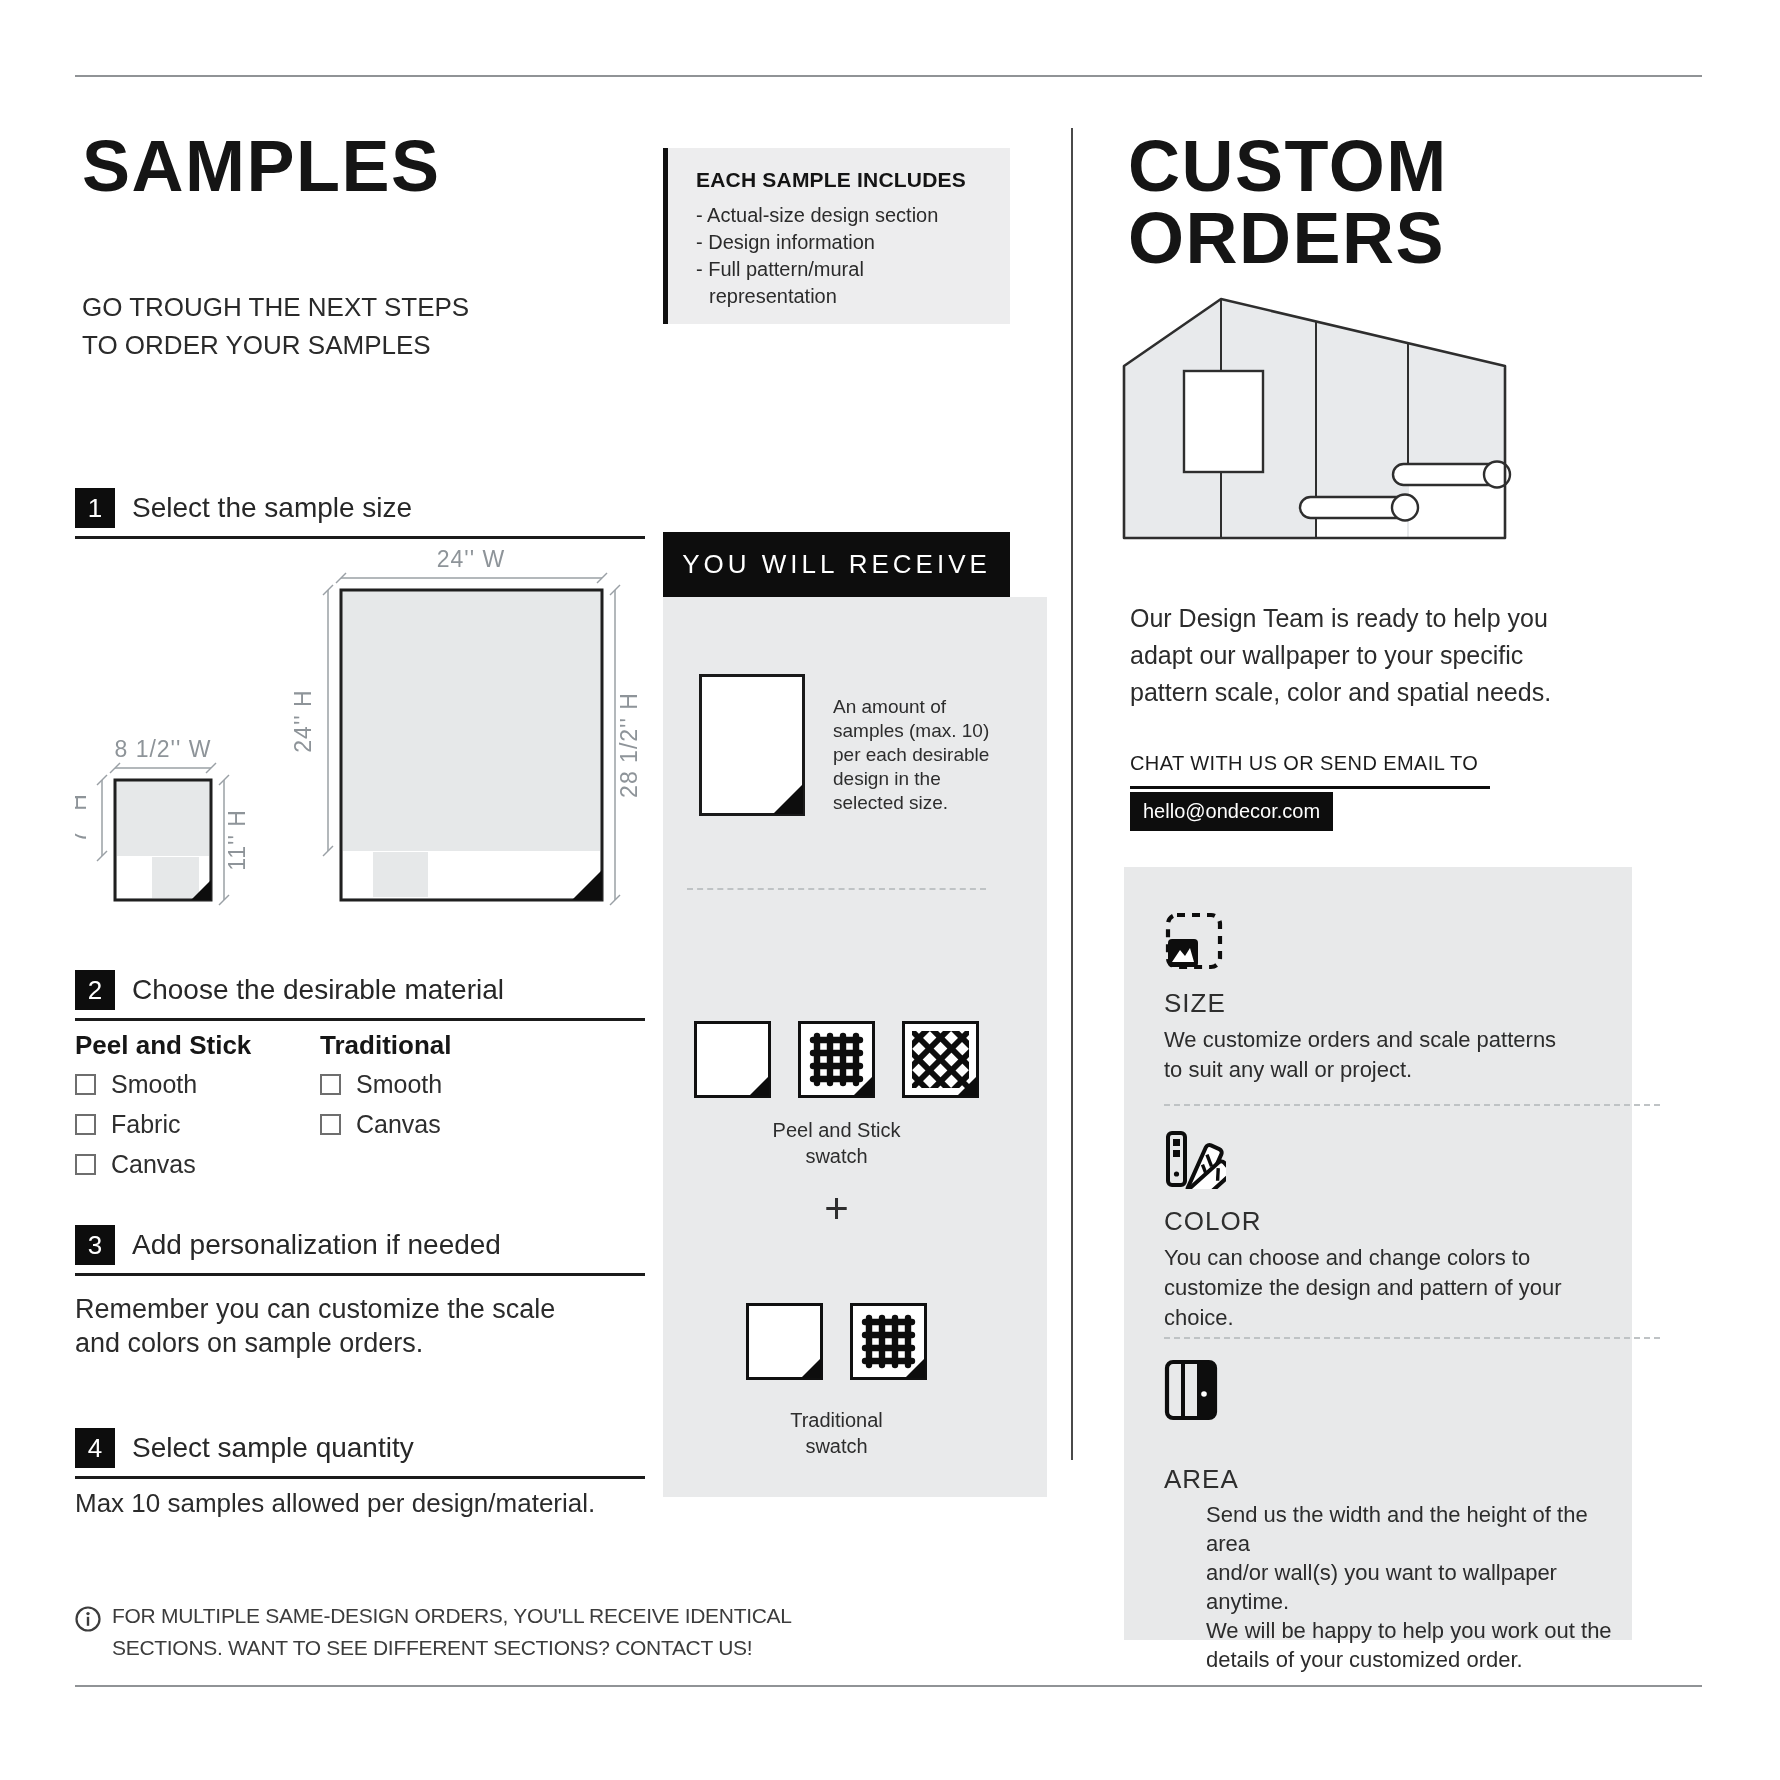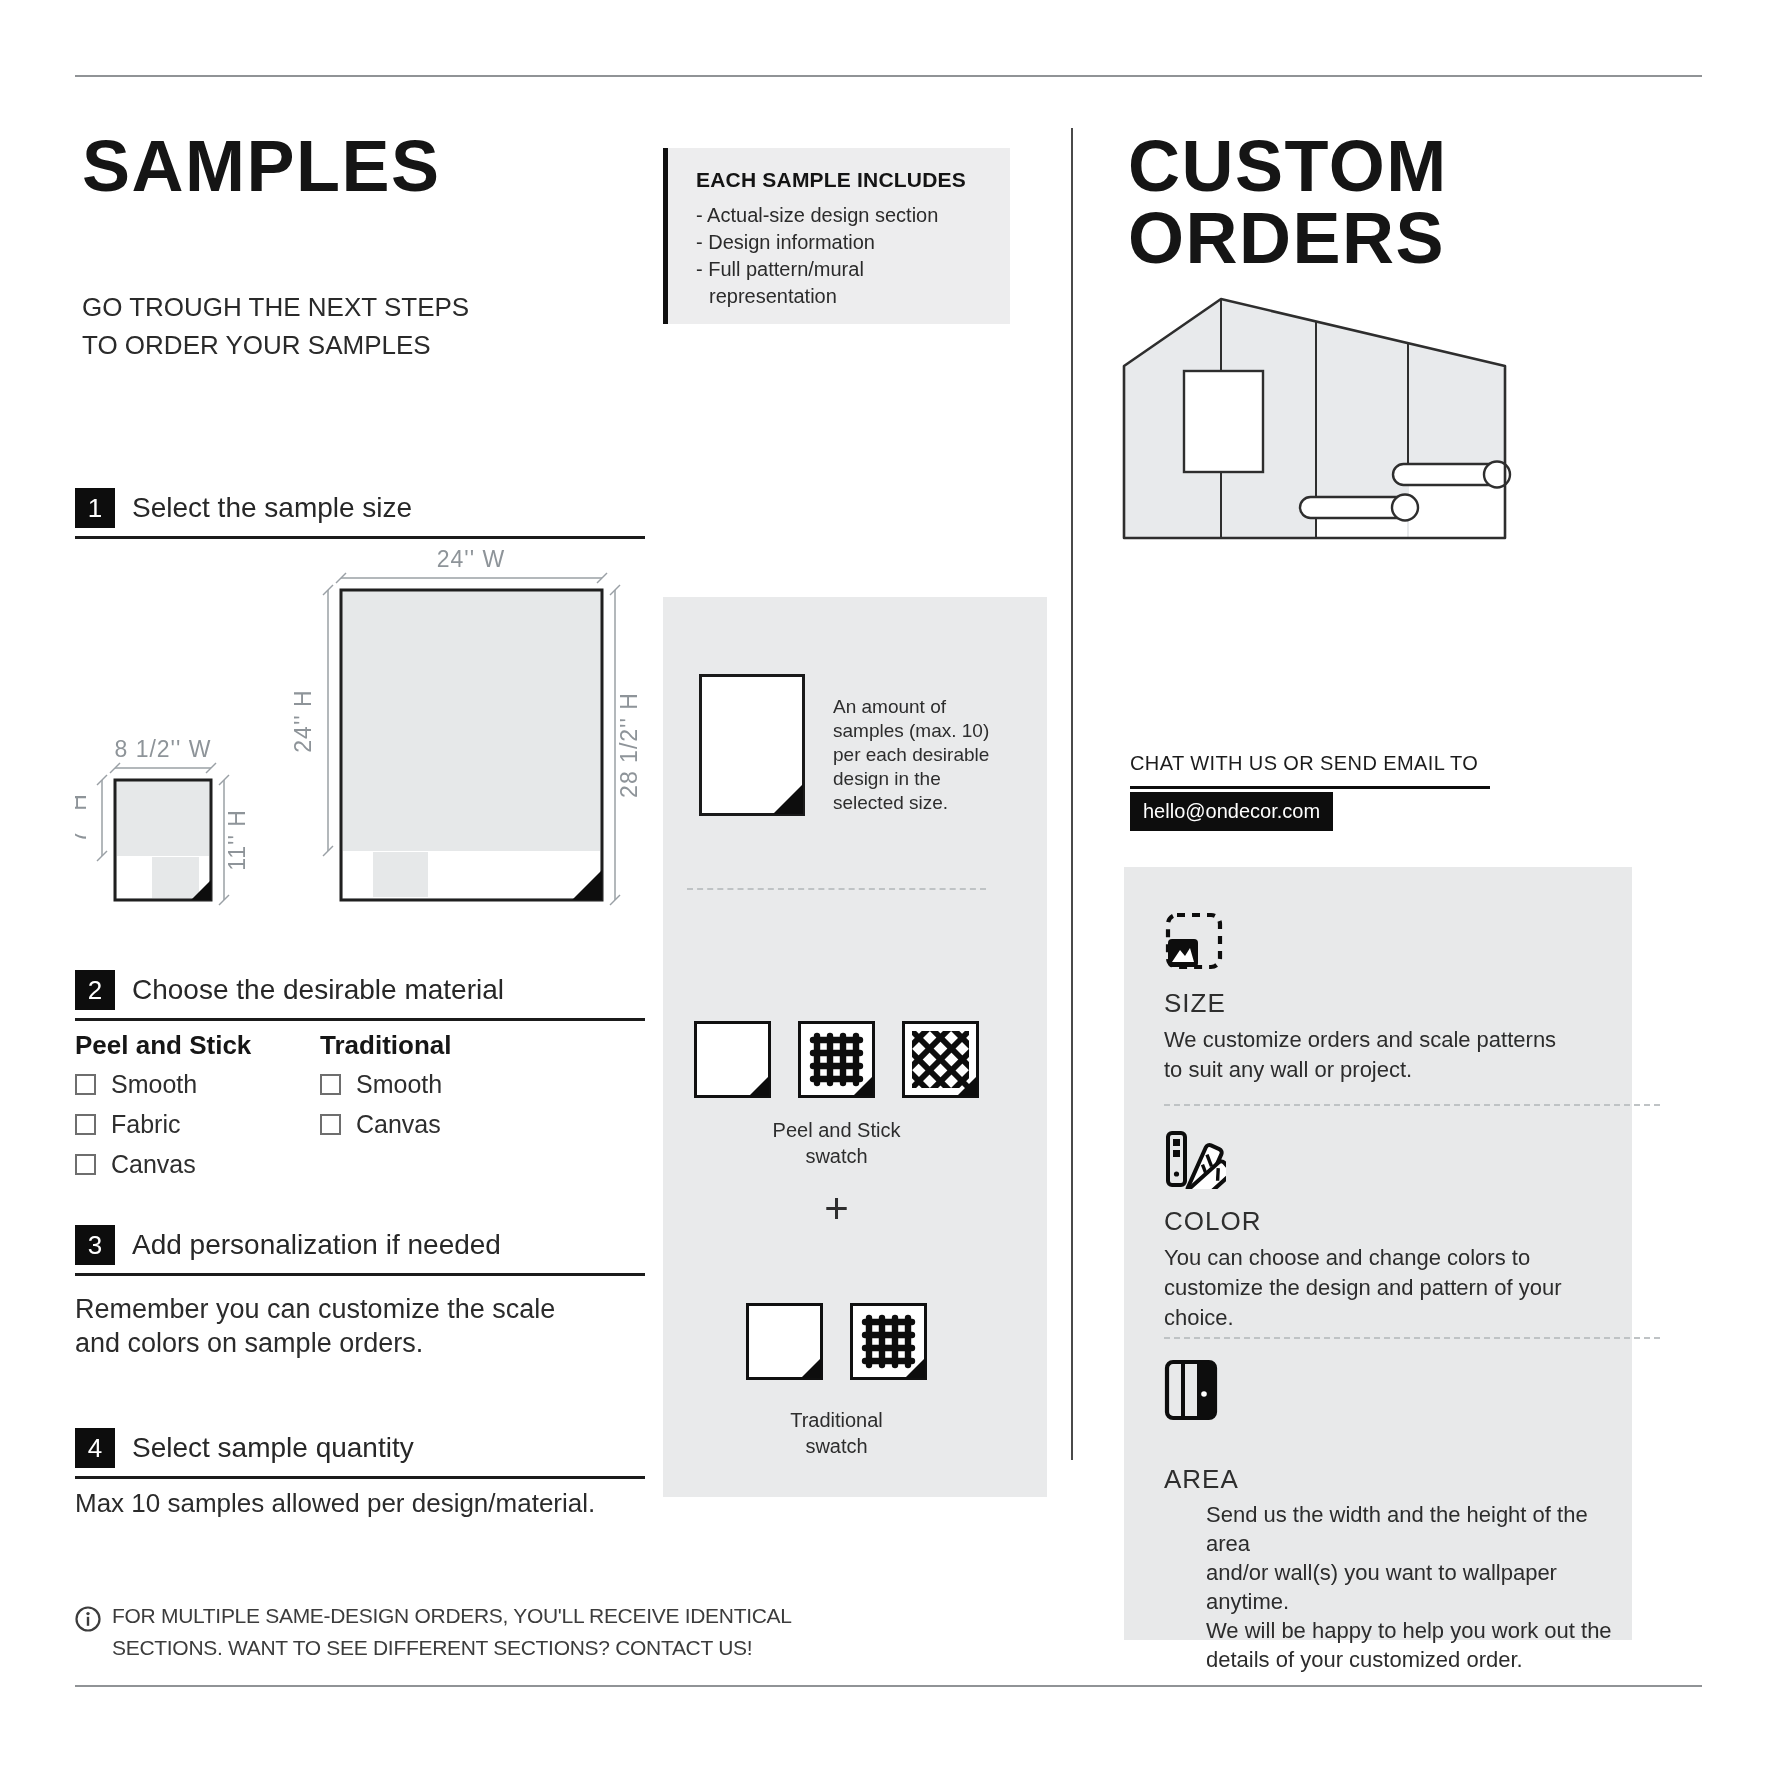--- a/index.html
+++ b/index.html
@@ -165,20 +165,21 @@
   <div class="qty-txt abs" style="left:75px;top:1488px;">Max 10 samples allowed per design/material.</div>
 
   <svg class="abs" style="left:75px;top:1606px;" width="26" height="26" viewBox="0 0 26 26">
     <circle cx="13" cy="13" r="11.5" fill="none" stroke="#3c3c3c" stroke-width="2.2"></circle>
     <circle cx="13" cy="7.6" r="1.7" fill="#3c3c3c"></circle>
     <rect x="11.8" y="10.8" width="2.4" height="9" fill="#3c3c3c"></rect>
   </svg>
   <div class="footnote abs pre" style="left:112px;top:1600px;">FOR MULTIPLE SAME-DESIGN ORDERS, YOU'LL RECEIVE IDENTICAL
 SECTIONS. WANT TO SEE DIFFERENT SECTIONS? CONTACT US!</div>
 
+  <div class="ywr-header abs">YOU WILL RECEIVE</div>
 
   <div class="ywr-panel abs">
     <div class="page-icon abs fold"></div>
     <div class="ywr-amount abs pre">An amount of
 samples (max. 10)
 per each desirable
 design in the
 selected size.</div>
     <div class="dashed-sep abs" style="left:24px;top:291px;width:299px;"></div>
 
@@ -260,20 +261,23 @@
     <rect x="202" y="226" width="90" height="19" fill="#ffffff"></rect>
     <rect x="294" y="193" width="95" height="52" fill="#ffffff"></rect>
     <rect x="278" y="172" width="107" height="21" rx="10.5" fill="#ffffff" stroke="#2e2e2e" stroke-width="2.4"></rect>
     <circle cx="382" cy="182.5" r="13" fill="#ffffff" stroke="#2e2e2e" stroke-width="2.4"></circle>
     <rect x="185" y="205" width="108" height="21" rx="10.5" fill="#ffffff" stroke="#2e2e2e" stroke-width="2.4"></rect>
     <circle cx="290" cy="215.5" r="13" fill="#ffffff" stroke="#2e2e2e" stroke-width="2.4"></circle>
     <rect x="69" y="79" width="79" height="101" fill="#ffffff" stroke="#2e2e2e" stroke-width="2.4"></rect>
     <path d="M9,246 L9,74 L106,7 L390,74 L390,246 Z" fill="none" stroke="#2e2e2e" stroke-width="2.6" stroke-linejoin="round"></path>
   </svg>
 
+  <div class="custom-intro abs pre" style="left:1130px;top:600px;">Our Design Team is ready to help you
+adapt our wallpaper to your specific
+pattern scale, color and spatial needs.</div>
 
   <div class="chat-label abs" style="left:1130px;top:752px;">CHAT WITH US OR SEND EMAIL TO</div>
   <div class="chat-underline abs" style="left:1130px;top:786px;width:360px;"></div>
   <div class="abs" style="left:1130px;top:792px;">
     <span class="email-chip">hello@ondecor.com</span>
   </div>
 
   <div class="custom-panel abs">
 
     <svg class="abs" style="left:40px;top:44px;" width="60" height="60" viewBox="0 0 60 60">

